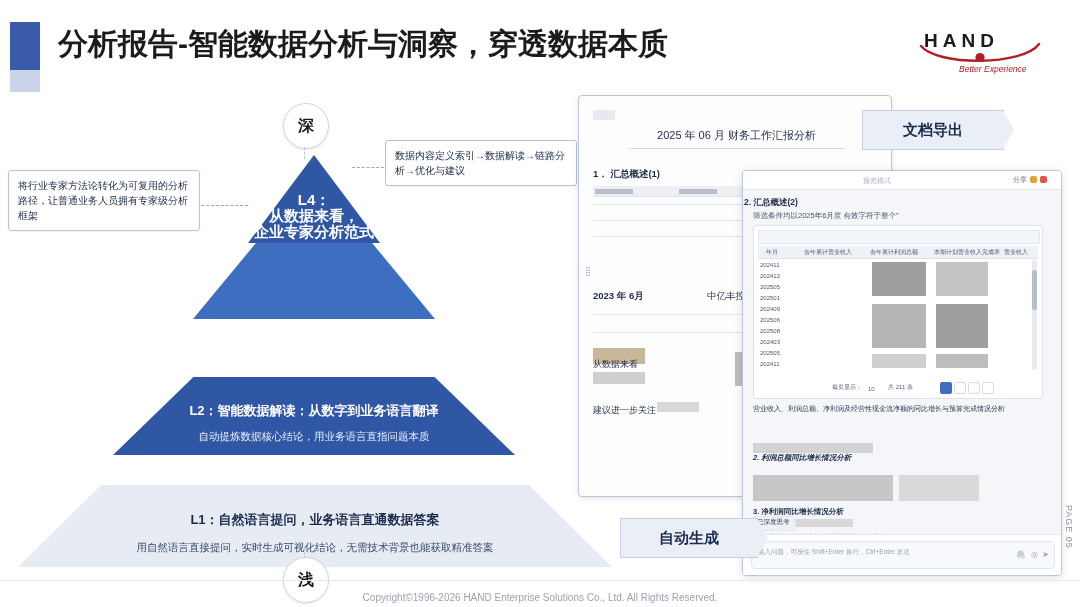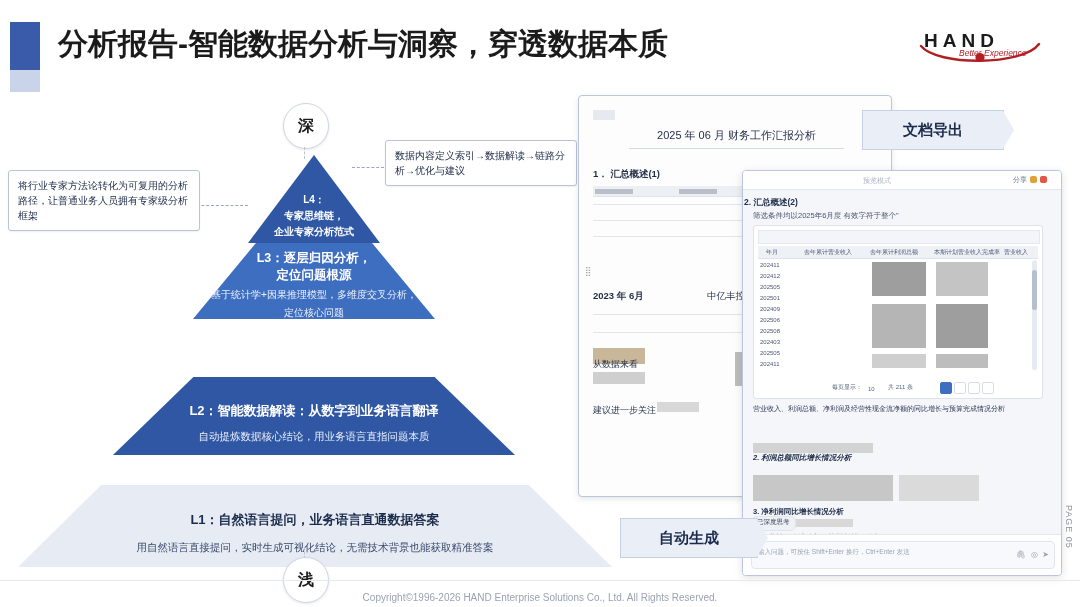--- a/index.html
+++ b/index.html
@@ -21,37 +21,37 @@
     font-size:30px;font-weight:bold;letter-spacing:0px;color:#1b1b1b;
     white-space:nowrap;
   }
   .logo{position:absolute;right:26px;top:28px;width:135px;height:48px;}
   .logo .brand{
     position:absolute;left:5px;top:2px;width:118px;
     font-size:19px;font-weight:bold;letter-spacing:5px;color:#1b1b1b;
   }
   .logo .swoosh{position:absolute;left:0;top:12px;width:122px;height:26px;}
   .logo .tag{
-    position:absolute;left:40px;top:20px;
+    position:absolute;left:40px;top:36px;
     font-size:8.5px;font-style:italic;color:#b11f24;
   }
 
   
   .pyr{position:absolute;left:0;top:95px;width:560px;height:500px;}
   .lvl{position:absolute;display:flex;flex-direction:column;align-items:center;justify-content:center;text-align:center;}
   .lvl .t1{font-weight:bold;}
   .lvl .t2{}
 
   .l4{left:248px;top:60px;width:132px;height:88px;}
   .l4 .shape{
     position:absolute;inset:0;
     background:#2f57a4;
     clip-path:polygon(50% 0,100% 100%,0 100%);
   }
-  .l4 .txt{position:relative;z-index:2;color:#fff;font-size:10px;font-weight:bold;line-height:16px;padding-top:34px;}
+  .l4 .txt{position:relative;z-index:2;color:#fff;font-size:15px;font-weight:bold;line-height:16px;padding-top:34px;}
 
   .l3{left:193px;top:148px;width:242px;height:76px;}
   .l3 .shape{
     position:absolute;inset:0;background:#3e6ec0;
     clip-path:polygon(26% 0,74% 0,100% 100%,0 100%);
   }
   .l3 .txt{position:relative;z-index:2;color:#fff;padding-top:8px;}
   .l3 .t1{font-size:12.5px;line-height:17px;}
   .l3 .t2{font-size:10px;line-height:14px;margin-top:4px;color:#eef2fb;}
 
@@ -202,33 +202,27 @@
 
   <div class="pyr">
 
     <div class="bubble top">深</div>
     <div class="vline"></div>
 
     <div class="lvl l4">
       <div class="shape"></div>
       <div class="txt">
         <div>L4：</div>
-        <div>专家思维链，</div>
+        <div>从数据来看，</div>
         <div>企业专家分析范式</div>
       </div>
     </div>
 
     <div class="lvl l3">
       <div class="shape"></div>
-      <div class="txt">
-        <div class="t1">L3：逐层归因分析，</div>
-        <div class="t1">定位问题根源</div>
-        <div class="t2">基于统计学+因果推理模型，多维度交叉分析，</div>
-        <div class="t2">定位核心问题</div>
-      </div>
     </div>
 
     <div class="lvl l2">
       <div class="shape"></div>
       <div class="txt">
         <div class="t1">L2：智能数据解读：从数字到业务语言翻译</div>
         <div class="t2">自动提炼数据核心结论，用业务语言直指问题本质</div>
       </div>
     </div>
 

